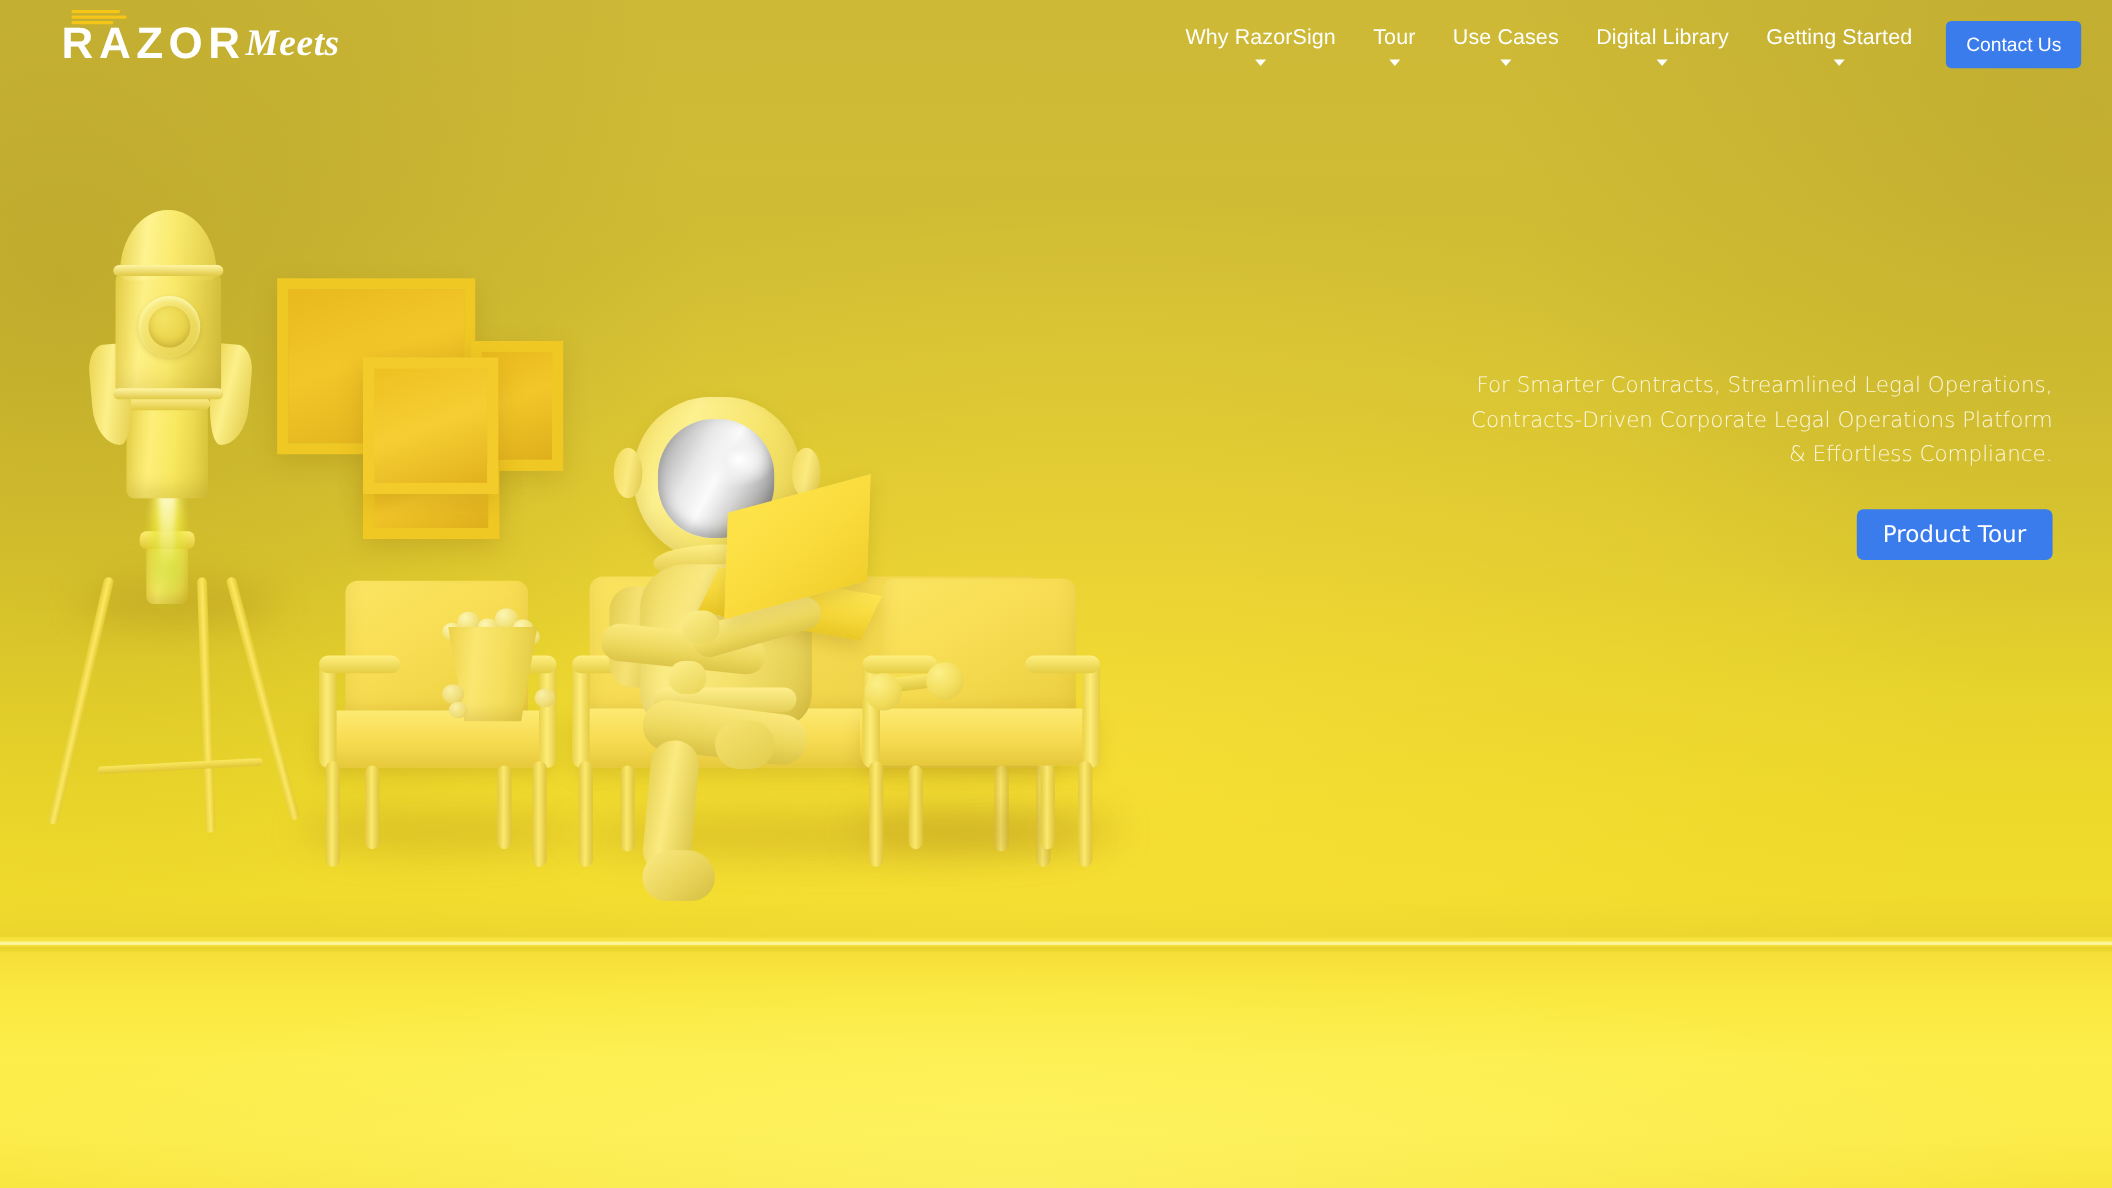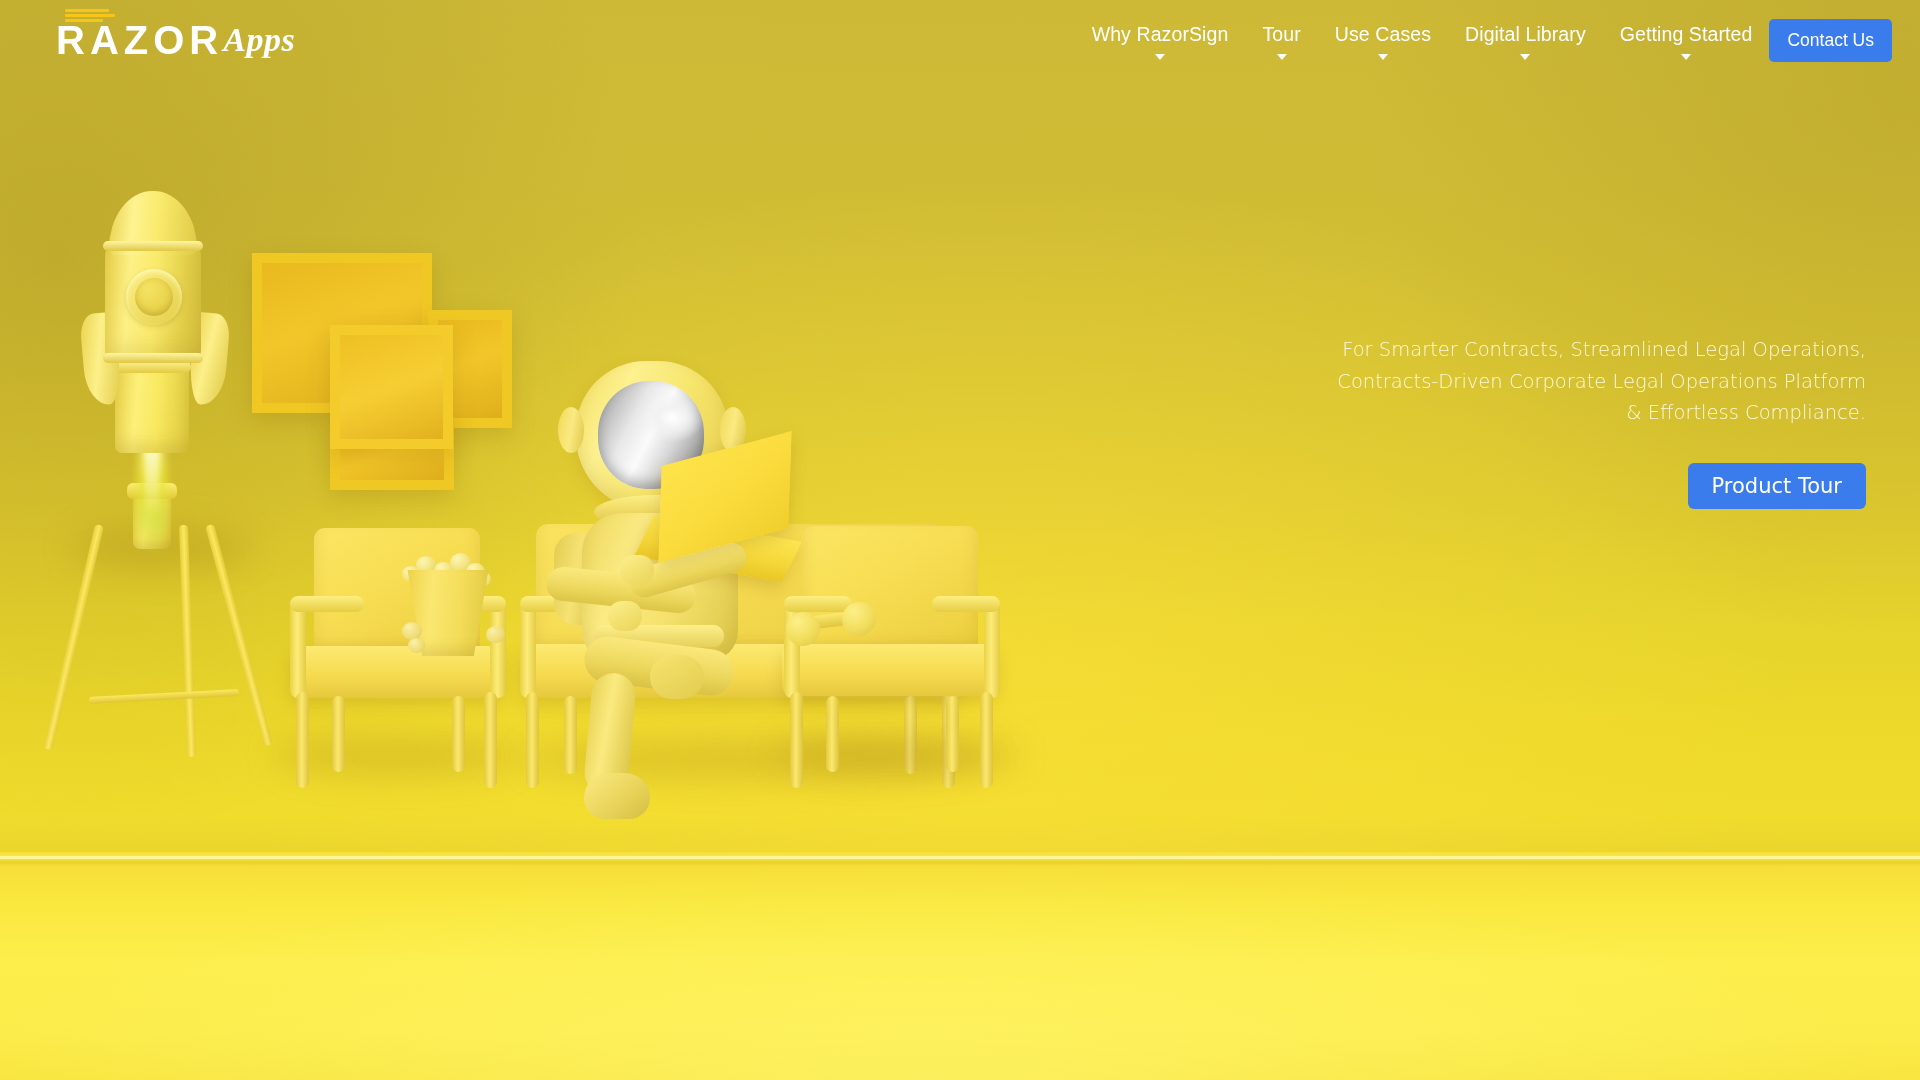--- a/index.html
+++ b/index.html
@@ -312,21 +312,21 @@
   .nav-right { margin-left:auto; display:flex; align-items:center; gap:0; }
   .nav-item {
     display:flex; align-items:center; gap:6px; color:#ffffff; font-size:19.5px;
     padding:8px 17px; cursor:pointer; white-space:nowrap; letter-spacing:.1px;flex-direction:column;
   }
   .caret {
     width:0; height:0; border-left:5.5px solid transparent; border-right:5.5px solid transparent;
     border-top:6.5px solid #ffffff; display:inline-block; position:relative; top:2px;
   }
   .contact-btn {
-    background:#3b7cec; color:#fff; font-size:17.5px;
+    margin-left:14px; background:#3b7cec; color:#fff; font-size:17.5px;
     padding:11px 18px; border-radius:5px; cursor:pointer; white-space:nowrap;
     border:none; font-family:"Liberation Sans", sans-serif;
   }
 
   
   .hero-copy {
     position:absolute; right:54px; top:300px; width:700px; text-align:right; z-index:40;
   }
   .hero-h1 {
     color:#ffffff; font-size:58px; line-height:1.08; font-weight:400;
@@ -475,21 +475,21 @@
 
   <div class="navbar">
 
     <div class="logo">
       <div class="logo-razor">RAZOR</div>
       <div class="logo-stripes">
         <i></i>
           <i></i>
           <i></i>
       </div>
-      <div class="logo-sign">Apps</div>
+      <div class="logo-sign">Meets</div>
     </div>
 
     <div class="nav-right">
 
       <div class="nav-item">
         <span>Why RazorSign</span>
         <span class="caret"></span>
       </div>
 
       <div class="nav-item">

